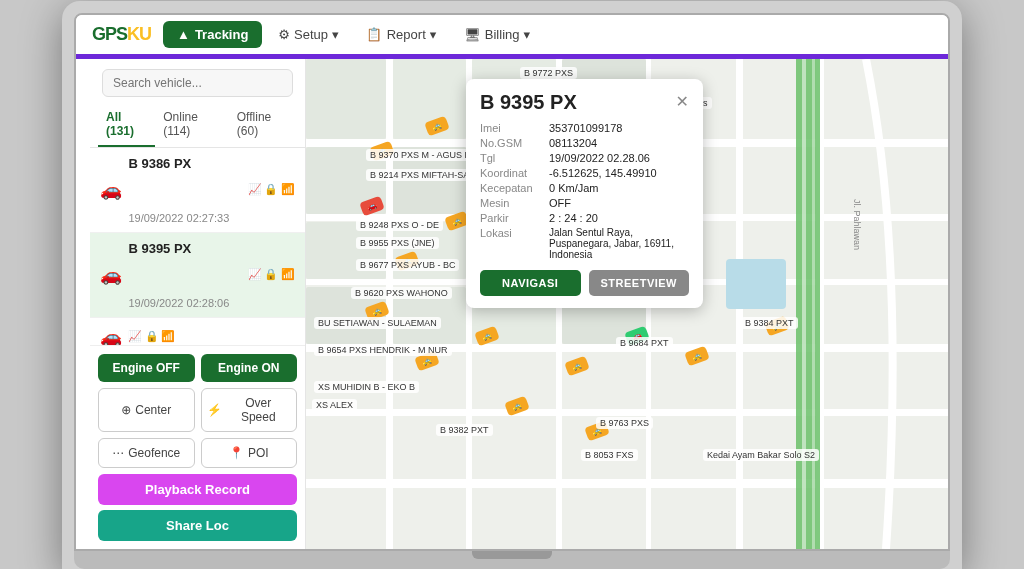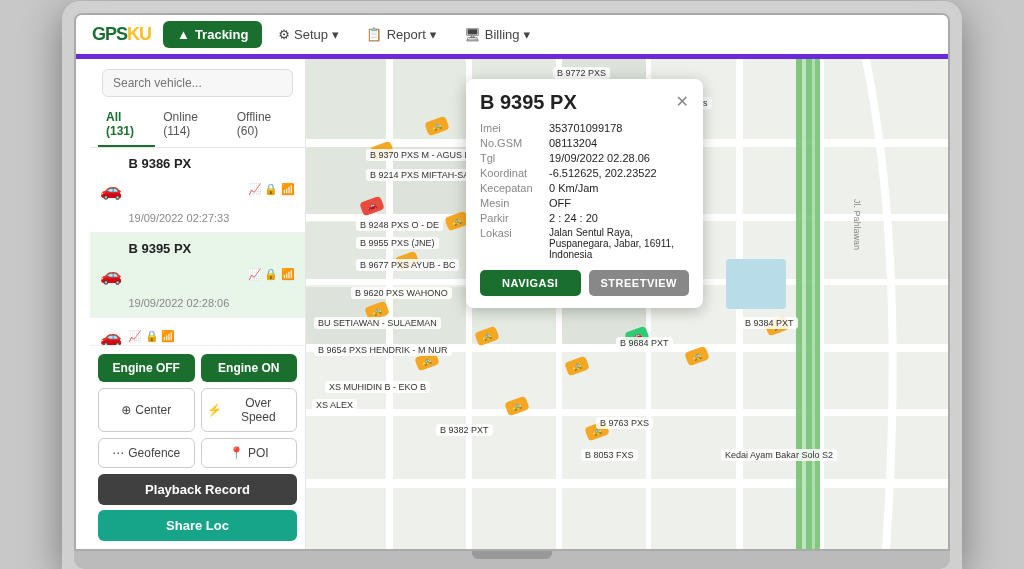--- a/index.html
+++ b/index.html
@@ -154,21 +154,21 @@
       padding: 7px 6px;
       font-size: 12px;
       cursor: pointer;
       display: flex;
       align-items: center;
       justify-content: center;
       gap: 4px;
     }
     .btn-full-green {
       width: 100%;
-      background: #404040;
+      background: #d946ef;
       color: #fff;
       border: none;
       border-radius: 6px;
       padding: 8px;
       font-size: 13px;
       font-weight: 600;
       cursor: pointer;
       margin-bottom: 5px;
     }
     .btn-full-teal {
@@ -467,59 +467,59 @@
         <div class="car-marker car-yellow" style="left:60px; top:245px;">🚕</div>
         <div class="car-marker car-yellow" style="left:170px; top:270px;">🚕</div>
         <div class="car-marker car-yellow" style="left:110px; top:295px;">🚕</div>
         <div class="car-marker car-green" style="left:320px; top:270px;">🚗</div>
         <div class="car-marker car-yellow" style="left:260px; top:300px;">🚕</div>
         <div class="car-marker car-yellow" style="left:380px; top:290px;">🚕</div>
         <div class="car-marker car-yellow" style="left:460px; top:260px;">🚕</div>
         <div class="car-marker car-yellow" style="left:200px; top:340px;">🚕</div>
         <div class="car-marker car-yellow" style="left:280px; top:365px;">🚕</div>
 
-        <div class="map-label" style="left:247px; top:8px;">B 9772 PXS</div>
+        <div class="map-label" style="left:214px; top:8px;">B 9772 PXS</div>
         <div class="map-label" style="left:310px; top:38px;">Bengkel Bodi dan Las</div>
         <div class="map-label" style="left:60px; top:90px;">B 9370 PXS M - AGUS M</div>
         <div class="map-label" style="left:60px; top:110px;">B 9214 PXS MIFTAH-SAWAL</div>
         <div class="map-label" style="left:50px; top:160px;">B 9248 PXS O - DE</div>
         <div class="map-label" style="left:50px; top:178px;">B 9955 PXS (JNE)</div>
         <div class="map-label" style="left:50px; top:200px;">B 9677 PXS AYUB - BC</div>
         <div class="map-label" style="left:45px; top:228px;">B 9620 PXS WAHONO</div>
         <div class="map-label" style="left:8px; top:258px;">BU SETIAWAN - SULAEMAN</div>
         <div class="map-label" style="left:8px; top:285px;">B 9654 PXS HENDRIK - M NUR</div>
-        <div class="map-label" style="left:19px; top:322px;">XS MUHIDIN B - EKO B</div>
+        <div class="map-label" style="left:8px; top:322px;">XS MUHIDIN B - EKO B</div>
         <div class="map-label" style="left:6px; top:340px;">XS ALEX</div>
         <div class="map-label" style="left:130px; top:365px;">B 9382 PXT</div>
         <div class="map-label" style="left:310px; top:278px;">B 9684 PXT</div>
         <div class="map-label" style="left:290px; top:358px;">B 9763 PXS</div>
         <div class="map-label" style="left:275px; top:390px;">B 8053 FXS</div>
         <div class="map-label" style="left:435px; top:258px;">B 9384 PXT</div>
-        <div class="map-label" style="left:415px; top:390px;">Kedai Ayam Bakar Solo S2</div>
+        <div class="map-label" style="left:397px; top:390px;">Kedai Ayam Bakar Solo S2</div>
 
         <div class="info-popup">
           <div class="info-popup-title">
             <span>B 9395 PX</span>
             <button class="close-btn">✕</button>
           </div>
           <div class="info-row">
             <span class="info-label">Imei</span>
             <span class="info-value">353701099178</span>
           </div>
           <div class="info-row">
             <span class="info-label">No.GSM</span>
             <span class="info-value">08113204</span>
           </div>
           <div class="info-row">
             <span class="info-label">Tgl</span>
             <span class="info-value">19/09/2022 02.28.06</span>
           </div>
           <div class="info-row">
             <span class="info-label">Koordinat</span>
-            <span class="info-value">-6.512625, 202.23522</span>
+            <span class="info-value">-6.512625, 145.49910</span>
           </div>
           <div class="info-row">
             <span class="info-label">Kecepatan</span>
             <span class="info-value">0 Km/Jam</span>
           </div>
           <div class="info-row">
             <span class="info-label">Mesin</span>
             <span class="info-value">OFF</span>
           </div>
           <div class="info-row">

